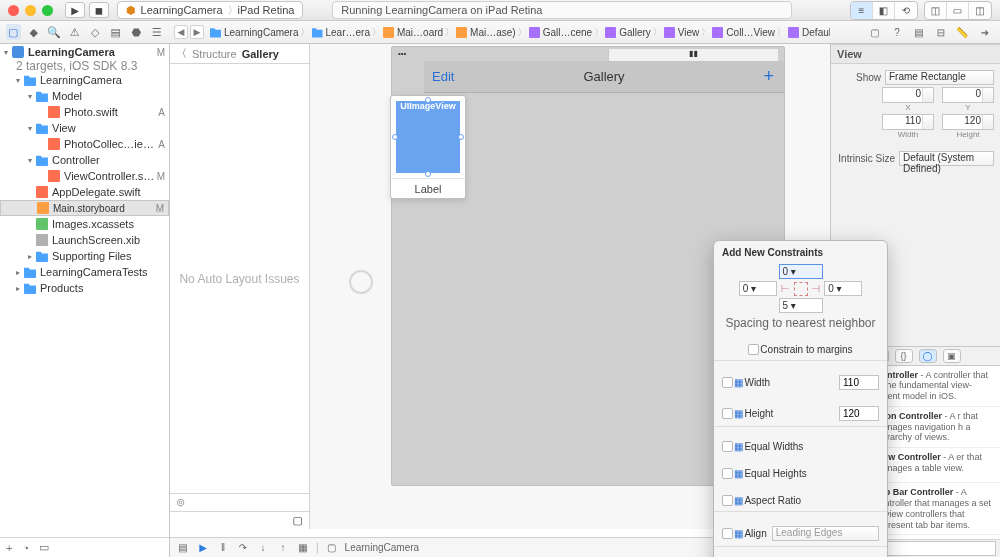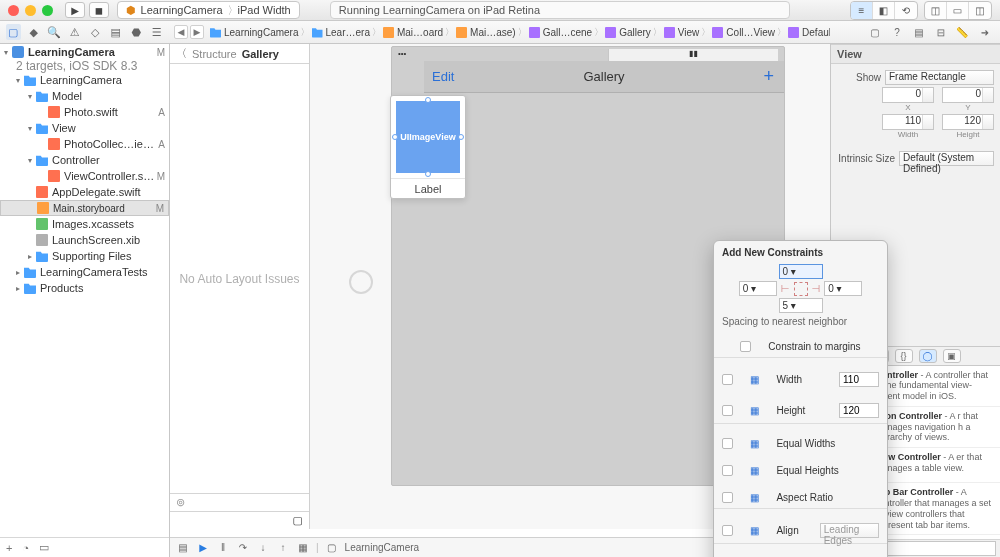--- a/index.html
+++ b/index.html
@@ -77,21 +77,21 @@
 
 .device-frame { position:absolute; left:81px; top:2px; width:394px; height:440px; background:#cfcfcf; border:1px solid #bfbfbf; border-radius:2px;}
 .statusbar { height:14px; display:flex; justify-content:space-between; padding:2px 6px 0; font-size:8px; color:#333;}
 .statusbar .right{display:flex;align-items:center;gap:2px;}
 .navbar { height:32px; background:#c6c6c6; border-bottom:1px solid #b0b0b0; display:flex; align-items:center; padding:0 8px; position:relative;margin-left:32px;}
 .navtitle{position:absolute; left:50%; transform:translateX(-50%); font-weight:500; font-size:13px; color:#333;}
 .navbtn{color:#2a6fd6;font-size:13px;}
 .navplus{position:absolute;right:10px;color:#2a6fd6;font-size:18px;font-weight:300;}
 
 .cell-sel { position:absolute; left:-2px; top:48px; width:76px; border:1px solid #c0c0c0; background:#fff; box-shadow:0 2px 6px rgba(0,0,0,.12); border-radius:3px;}
-.cell-sel .img { height:72px; margin:5px; background:#6aa3f0; display:flex;align-items:center;justify-content:center;font-weight:600;font-size:9px;color:#fff;position:relative;}
+.cell-sel .img { height:72px; margin:5px; background:#6aa3f0; display:flex;justify-content:center;font-weight:600;font-size:9px;color:#fff;position:relative;}
 .cell-sel .handle{position:absolute;width:6px;height:6px;background:#fff;border:1px solid #6aa3f0;border-radius:50%;}
 .cell-sel .lblrow{height:20px;display:flex;align-items:center;justify-content:center;font-size:11px;color:#444;border-top:1px solid #e5e5e5;}
 
 .drop-oval { position:absolute; left:39px; top:226px; width:24px; height:24px; border:2px solid #d7d7d7; border-radius:50%;}
 
 .debugbar { position:absolute; bottom:0; left:0; right:0; height:20px; border-top:1px solid #d0d0d0; background:#f6f6f6; display:flex; align-items:center; gap:6px; padding:0 6px; font-size:10px; color:#666;}
 .debugbar .icon{width:14px;height:14px;display:inline-flex;align-items:center;justify-content:center;}
 .insp-section { padding:4px 6px; }
 .insp-section.head { font-weight:600; color:#555; background:#e9e9e9; border-top:1px solid #d0d0d0; border-bottom:1px solid #d0d0d0; padding:3px 6px;}
 .field-row { display:flex; align-items:center; gap:4px; margin:2px 0;}
@@ -114,22 +114,22 @@
 .lib-foot{height:18px;border-top:1px solid #d5d5d5;display:flex;align-items:center;padding:0 4px;gap:4px;}
 
 
 .popover { position:absolute; top:240px; left:713px; width:175px; background:#f5f5f5; border:1px solid #b8b8b8; border-radius:6px; box-shadow:0 6px 20px rgba(0,0,0,.25); font-size:10px; z-index:50; padding-bottom:12px;}
 .popover h4{font-size:10px;font-weight:600;padding:6px 8px 4px;color:#333;}
 .pin-top{display:flex;justify-content:center;margin:2px 0;}
 .pin-field{height:15px;border:1px solid #c3c3c3;background:#fff;font-size:10px;padding:0 3px;display:inline-flex;align-items:center;}
 .pin-field.selected{border-color:#5a94e0;background:#eaf2ff;}
 .pin-row{display:flex;align-items:center;justify-content:center;gap:4px;margin:2px 0;}
 .pin-cross{width:14px;height:14px;border:1px dashed #d08080;display:inline-block;position:relative;}
-.spacer-lbl{font-size:10px;color:#666;margin:3px 8px;}
-.chk-row{display:flex;align-items:center;gap:17px;padding:2px 8px;margin-top:12px;}
+.spacer-lbl{text-align:center;font-size:12px;color:#666;margin:3px 0;}
+.chk-row{display:flex;align-items:center;gap:1px;padding:2px 8px;margin-top:12px;}
 .chk{width:11px;height:11px;border:1px solid #b8b8b8;background:#fff;border-radius:2px;}
 .dim-input{margin-left:auto;width:40px;height:15px;border:1px solid #c3c3c3;background:#fff;font-size:10px;text-align:left;padding:0 3px;}
 .sep{height:1px;background:#ddd;margin:3px 0;}
 .pop-btn{margin:4px auto 0;display:block;width:160px;height:18px;border:1px solid #c3c3c3;background:linear-gradient(#fff,#f0f0f0);border-radius:4px;font-size:10px;color:#333;}
 
 .aw-icons{position:absolute;right:-44px;bottom:26px;display:flex;gap:4px;}
 .aw-icons span{width:16px;height:14px;font-size:10px;color:#666;display:flex;align-items:center;justify-content:center;}
 </style>
 </head>
 <body>
@@ -141,21 +141,21 @@
     <span class="tl-max"></span>
   </div>
   <div class="run-controls">
     <div class="btn-mini">▶</div>
     <div class="btn-mini">◼</div>
   </div>
   <div class="scheme-pill">
     <span style="color:#e0861a">⬢</span>
     <span>LearningCamera</span>
     <span class="scheme-div">〉</span>
-    <span>iPad Width</span>
+    <span>iPad Retina</span>
   </div>
   <div class="status-pill">
     <span>Running LearningCamera on iPad Retina</span>
   </div>
   <div class="right-seg">
     <div class="seg">
       <div class="cell active">≡</div>
         <div class="cell">◧</div>
         <div class="cell">⟲</div>
     </div>

